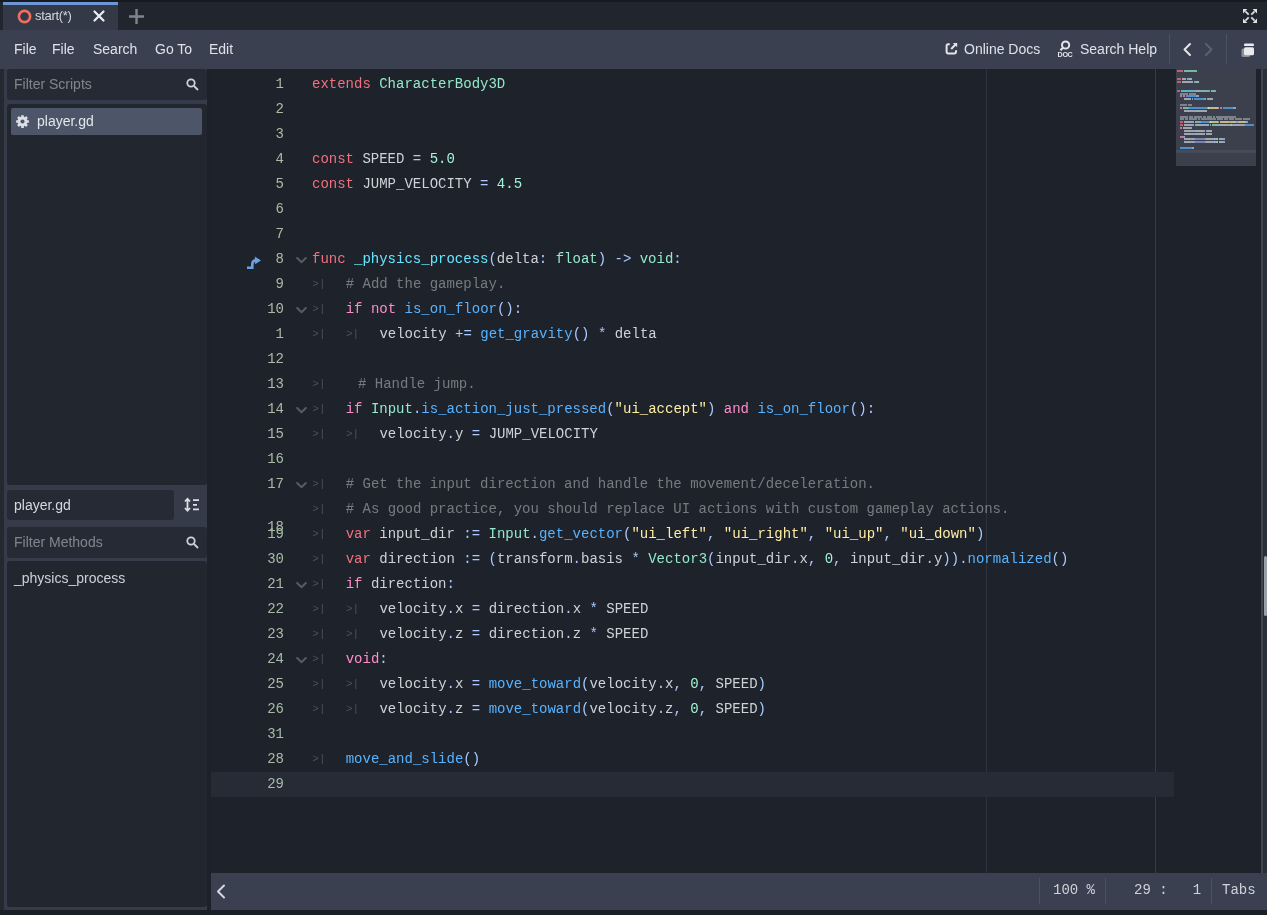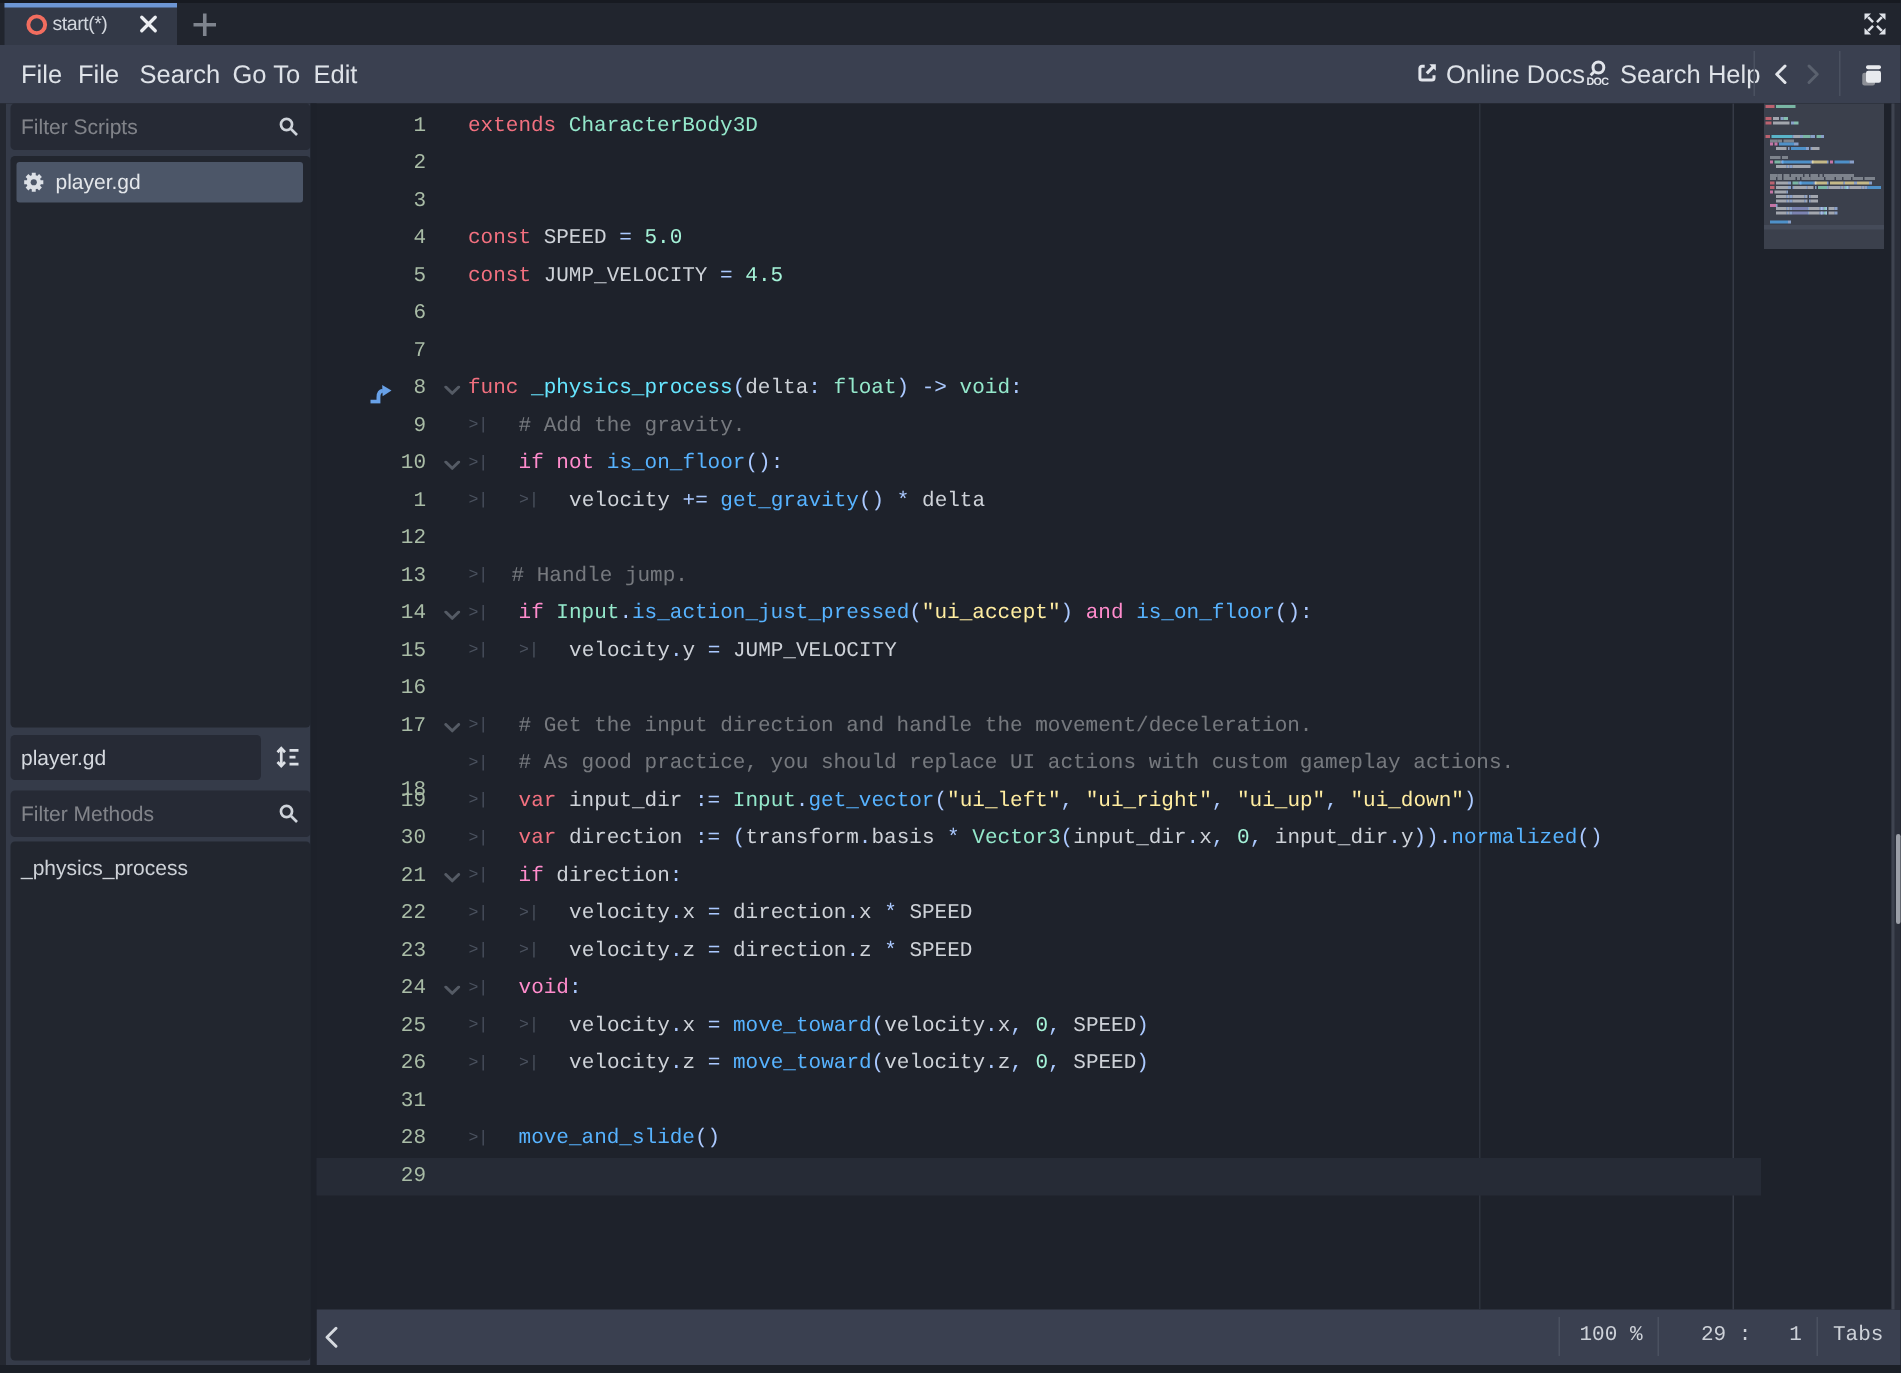--- a/index.html
+++ b/index.html
@@ -1,20 +1,20 @@
 <!DOCTYPE html>
 <html><head><meta charset="utf-8"><style>
 *{margin:0;padding:0;box-sizing:border-box}
 html,body{width:1267px;height:915px;overflow:hidden;background:#1e222b;font-family:"Liberation Sans",sans-serif}
 .abs{position:absolute}
 .ln{position:absolute;left:212px;width:72px;height:25px;line-height:25px;text-align:right;font-family:"Liberation Mono",monospace;font-size:14px;color:#a9bca6}
 .cl{position:absolute;height:25px;line-height:25px;font-family:"Liberation Mono",monospace;font-size:14px;white-space:pre}
 .tm{position:absolute;height:25px;line-height:25px;font-family:"Liberation Mono",monospace;font-size:11px;color:#4a515e;letter-spacing:0px}
 .ic{position:absolute}
-.menuitem{position:absolute;top:30px;height:39px;line-height:39px;font-size:17px;color:#dee2e8}
+.menuitem{position:absolute;top:30px;height:39px;line-height:39px;font-size:14px;color:#dee2e8}
 .sep{position:absolute;top:34px;height:30px;width:1px;background:#4a5160}
 .statxt{position:absolute;top:873px;height:37px;line-height:35px;font-family:"Liberation Mono",monospace;font-size:14px;color:#ced2d9;white-space:pre}
 .box{position:absolute;background:#22262f;border-radius:3px}
 .ph{font-size:14px;color:rgba(255,255,255,0.42);line-height:31px;padding-left:7px}
 </style></head>
 <body>
 
 <div class="abs" style="left:0;top:0;width:1267px;height:30px;background:#21252e"></div>
 <div class="abs" style="left:0;top:0;width:1267px;height:2px;background:#171a21"></div>
 <div class="abs" style="left:0;top:30px;width:1267px;height:39px;background:#3a4050"></div>
@@ -148,35 +148,35 @@
 <svg class="ic" style="left:296px;top:257.0px" width="11" height="7" viewBox="0 0 11 7">
     <path d="M1.2 1 L5.5 5.2 L9.8 1" fill="none" stroke="#555b65" stroke-width="2" stroke-linecap="round" stroke-linejoin="round"></path>
   </svg>
 <div class="cl" style="left:312.00px;top:246.5px"><span style="color:#f2707f">func</span><span style="color:#ced2d8"> </span><span style="color:#66e6ff">_physics_process</span><span style="color:#abc9ff">(</span><span style="color:#ced2d8">delta</span><span style="color:#abc9ff">:</span><span style="color:#ced2d8"> </span><span style="color:#94e8cb">float</span><span style="color:#abc9ff">)</span><span style="color:#ced2d8"> </span><span style="color:#abc9ff">-&gt;</span><span style="color:#ced2d8"> </span><span style="color:#94e8cb">void</span><span style="color:#abc9ff">:</span></div>
 <svg class="ic" style="left:246px;top:255.0px" width="16" height="14" viewBox="0 0 16 14">
     <path d="M1 12.8 H6.3 V9.8 C6.3 6.8 7.3 5.6 9.3 5.4" fill="none" stroke="#68a1e8" stroke-width="2.6"></path>
     <path d="M8.8 1.6 L15 5.4 L9.1 9.2 Z" fill="#68a1e8"></path>
   </svg>
 <div class="ln" style="top:271.5px">9</div>
 <div class="tm" style="left:312.3px;top:271.5px">&gt;|</div>
-<div class="cl" style="left:345.70px;top:271.5px"><span style="color:rgba(205,207,210,0.5)"># Add the gravity.</span></div>
+<div class="cl" style="left:345.70px;top:271.5px"><span style="color:rgba(205,207,210,0.5)"># Add the gameplay.</span></div>
 <div class="ln" style="top:296.5px">10</div>
 <div class="tm" style="left:312.3px;top:296.5px">&gt;|</div>
 <svg class="ic" style="left:296px;top:307.0px" width="11" height="7" viewBox="0 0 11 7">
     <path d="M1.2 1 L5.5 5.2 L9.8 1" fill="none" stroke="#555b65" stroke-width="2" stroke-linecap="round" stroke-linejoin="round"></path>
   </svg>
 <div class="cl" style="left:345.70px;top:296.5px"><span style="color:#ff8ccc">if</span><span style="color:#ced2d8"> </span><span style="color:#ff8ccc">not</span><span style="color:#ced2d8"> </span><span style="color:#57b3ff">is_on_floor</span><span style="color:#abc9ff">():</span></div>
 <div class="ln" style="top:321.5px">1</div>
 <div class="tm" style="left:312.3px;top:321.5px">&gt;|</div>
 <div class="tm" style="left:346.0px;top:321.5px">&gt;|</div>
 <div class="cl" style="left:379.40px;top:321.5px"><span style="color:#ced2d8">velocity </span><span style="color:#abc9ff">+=</span><span style="color:#ced2d8"> </span><span style="color:#57b3ff">get_gravity</span><span style="color:#abc9ff">()</span><span style="color:#ced2d8"> </span><span style="color:#abc9ff">*</span><span style="color:#ced2d8"> delta</span></div>
 <div class="ln" style="top:346.5px">12</div>
 <div class="ln" style="top:371.5px">13</div>
 <div class="tm" style="left:312.3px;top:371.5px">&gt;|</div>
-<div class="cl" style="left:341px;top:371.5px"><span style="color:rgba(205,207,210,0.5)"># Handle jump.</span></div>
+<div class="cl" style="left:358px;top:371.5px"><span style="color:rgba(205,207,210,0.5)"># Handle jump.</span></div>
 <div class="ln" style="top:396.5px">14</div>
 <div class="tm" style="left:312.3px;top:396.5px">&gt;|</div>
 <svg class="ic" style="left:296px;top:407.0px" width="11" height="7" viewBox="0 0 11 7">
     <path d="M1.2 1 L5.5 5.2 L9.8 1" fill="none" stroke="#555b65" stroke-width="2" stroke-linecap="round" stroke-linejoin="round"></path>
   </svg>
 <div class="cl" style="left:345.70px;top:396.5px"><span style="color:#ff8ccc">if</span><span style="color:#ced2d8"> </span><span style="color:#94e8cb">Input</span><span style="color:#abc9ff">.</span><span style="color:#57b3ff">is_action_just_pressed</span><span style="color:#abc9ff">(</span><span style="color:#ffeda1">"ui_accept"</span><span style="color:#abc9ff">)</span><span style="color:#ced2d8"> </span><span style="color:#ff8ccc">and</span><span style="color:#ced2d8"> </span><span style="color:#57b3ff">is_on_floor</span><span style="color:#abc9ff">():</span></div>
 <div class="ln" style="top:421.5px">15</div>
 <div class="tm" style="left:312.3px;top:421.5px">&gt;|</div>
 <div class="tm" style="left:346.0px;top:421.5px">&gt;|</div>
 <div class="cl" style="left:379.40px;top:421.5px"><span style="color:#ced2d8">velocity</span><span style="color:#abc9ff">.</span><span style="color:#ced2d8">y </span><span style="color:#abc9ff">=</span><span style="color:#ced2d8"> JUMP_VELOCITY</span></div>

